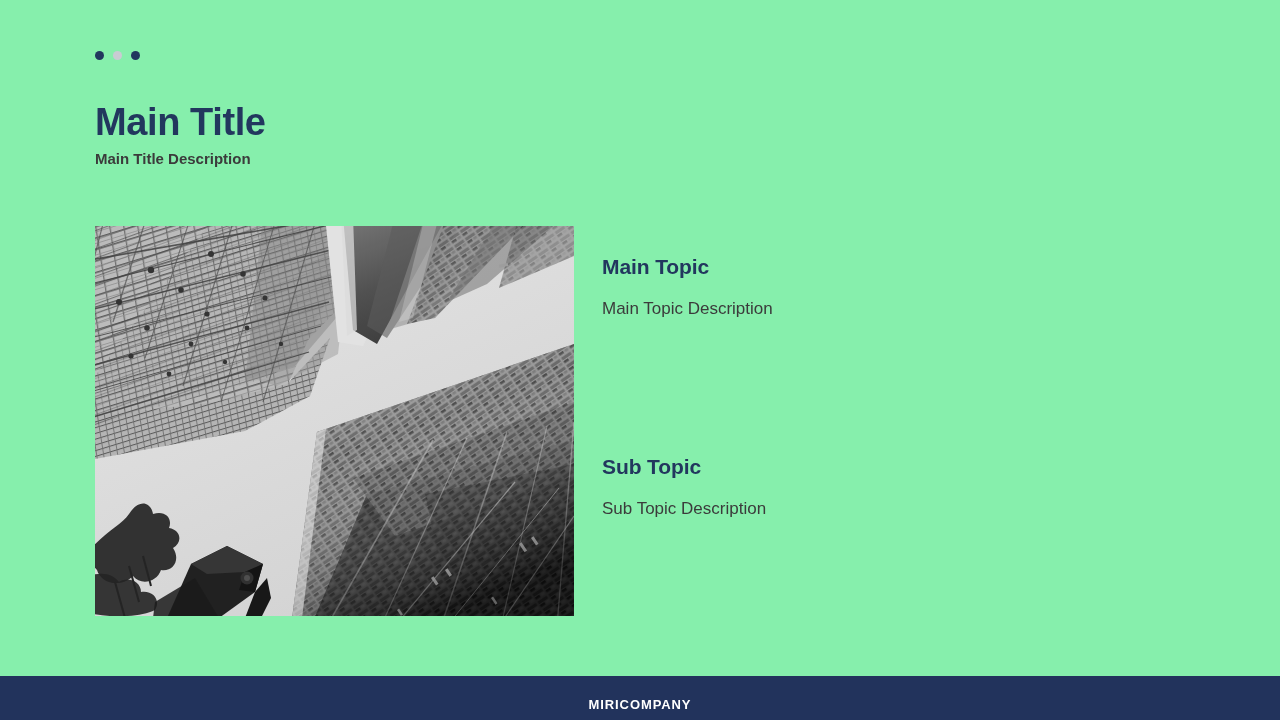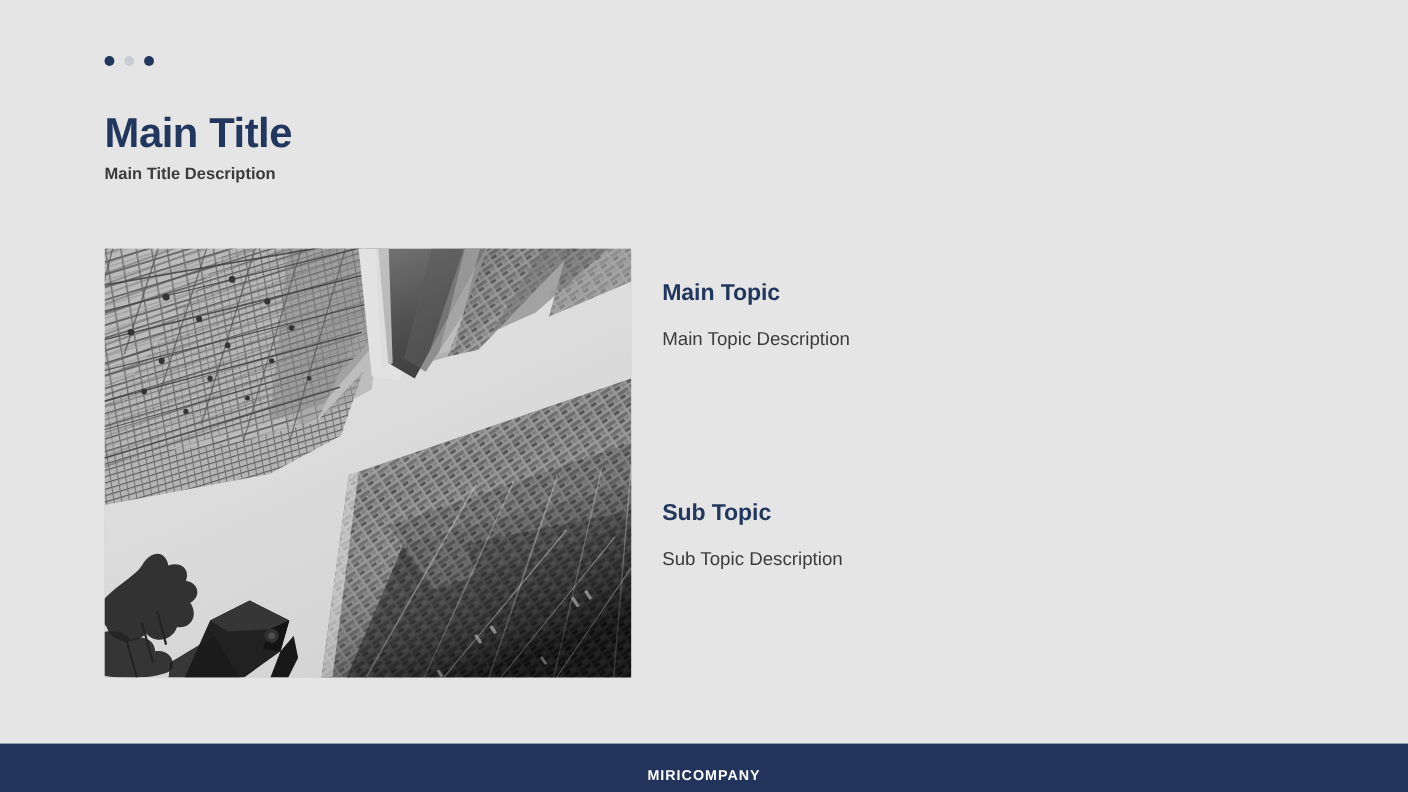--- a/index.html
+++ b/index.html
@@ -13,21 +13,21 @@
     position: relative;
     overflow: hidden;
     font-family: "Liberation Sans", sans-serif;
     -webkit-font-smoothing: antialiased;
   }
 
   
   .slide {
     position: absolute;
     inset: 0;
-    background: #e5e5e5;
+    background: #86efac;
   }
 
   
   .dots {
     position: absolute;
     left: 95px;
     top: 51px;
     display: flex;
     align-items: center;
     gap: 9px;

